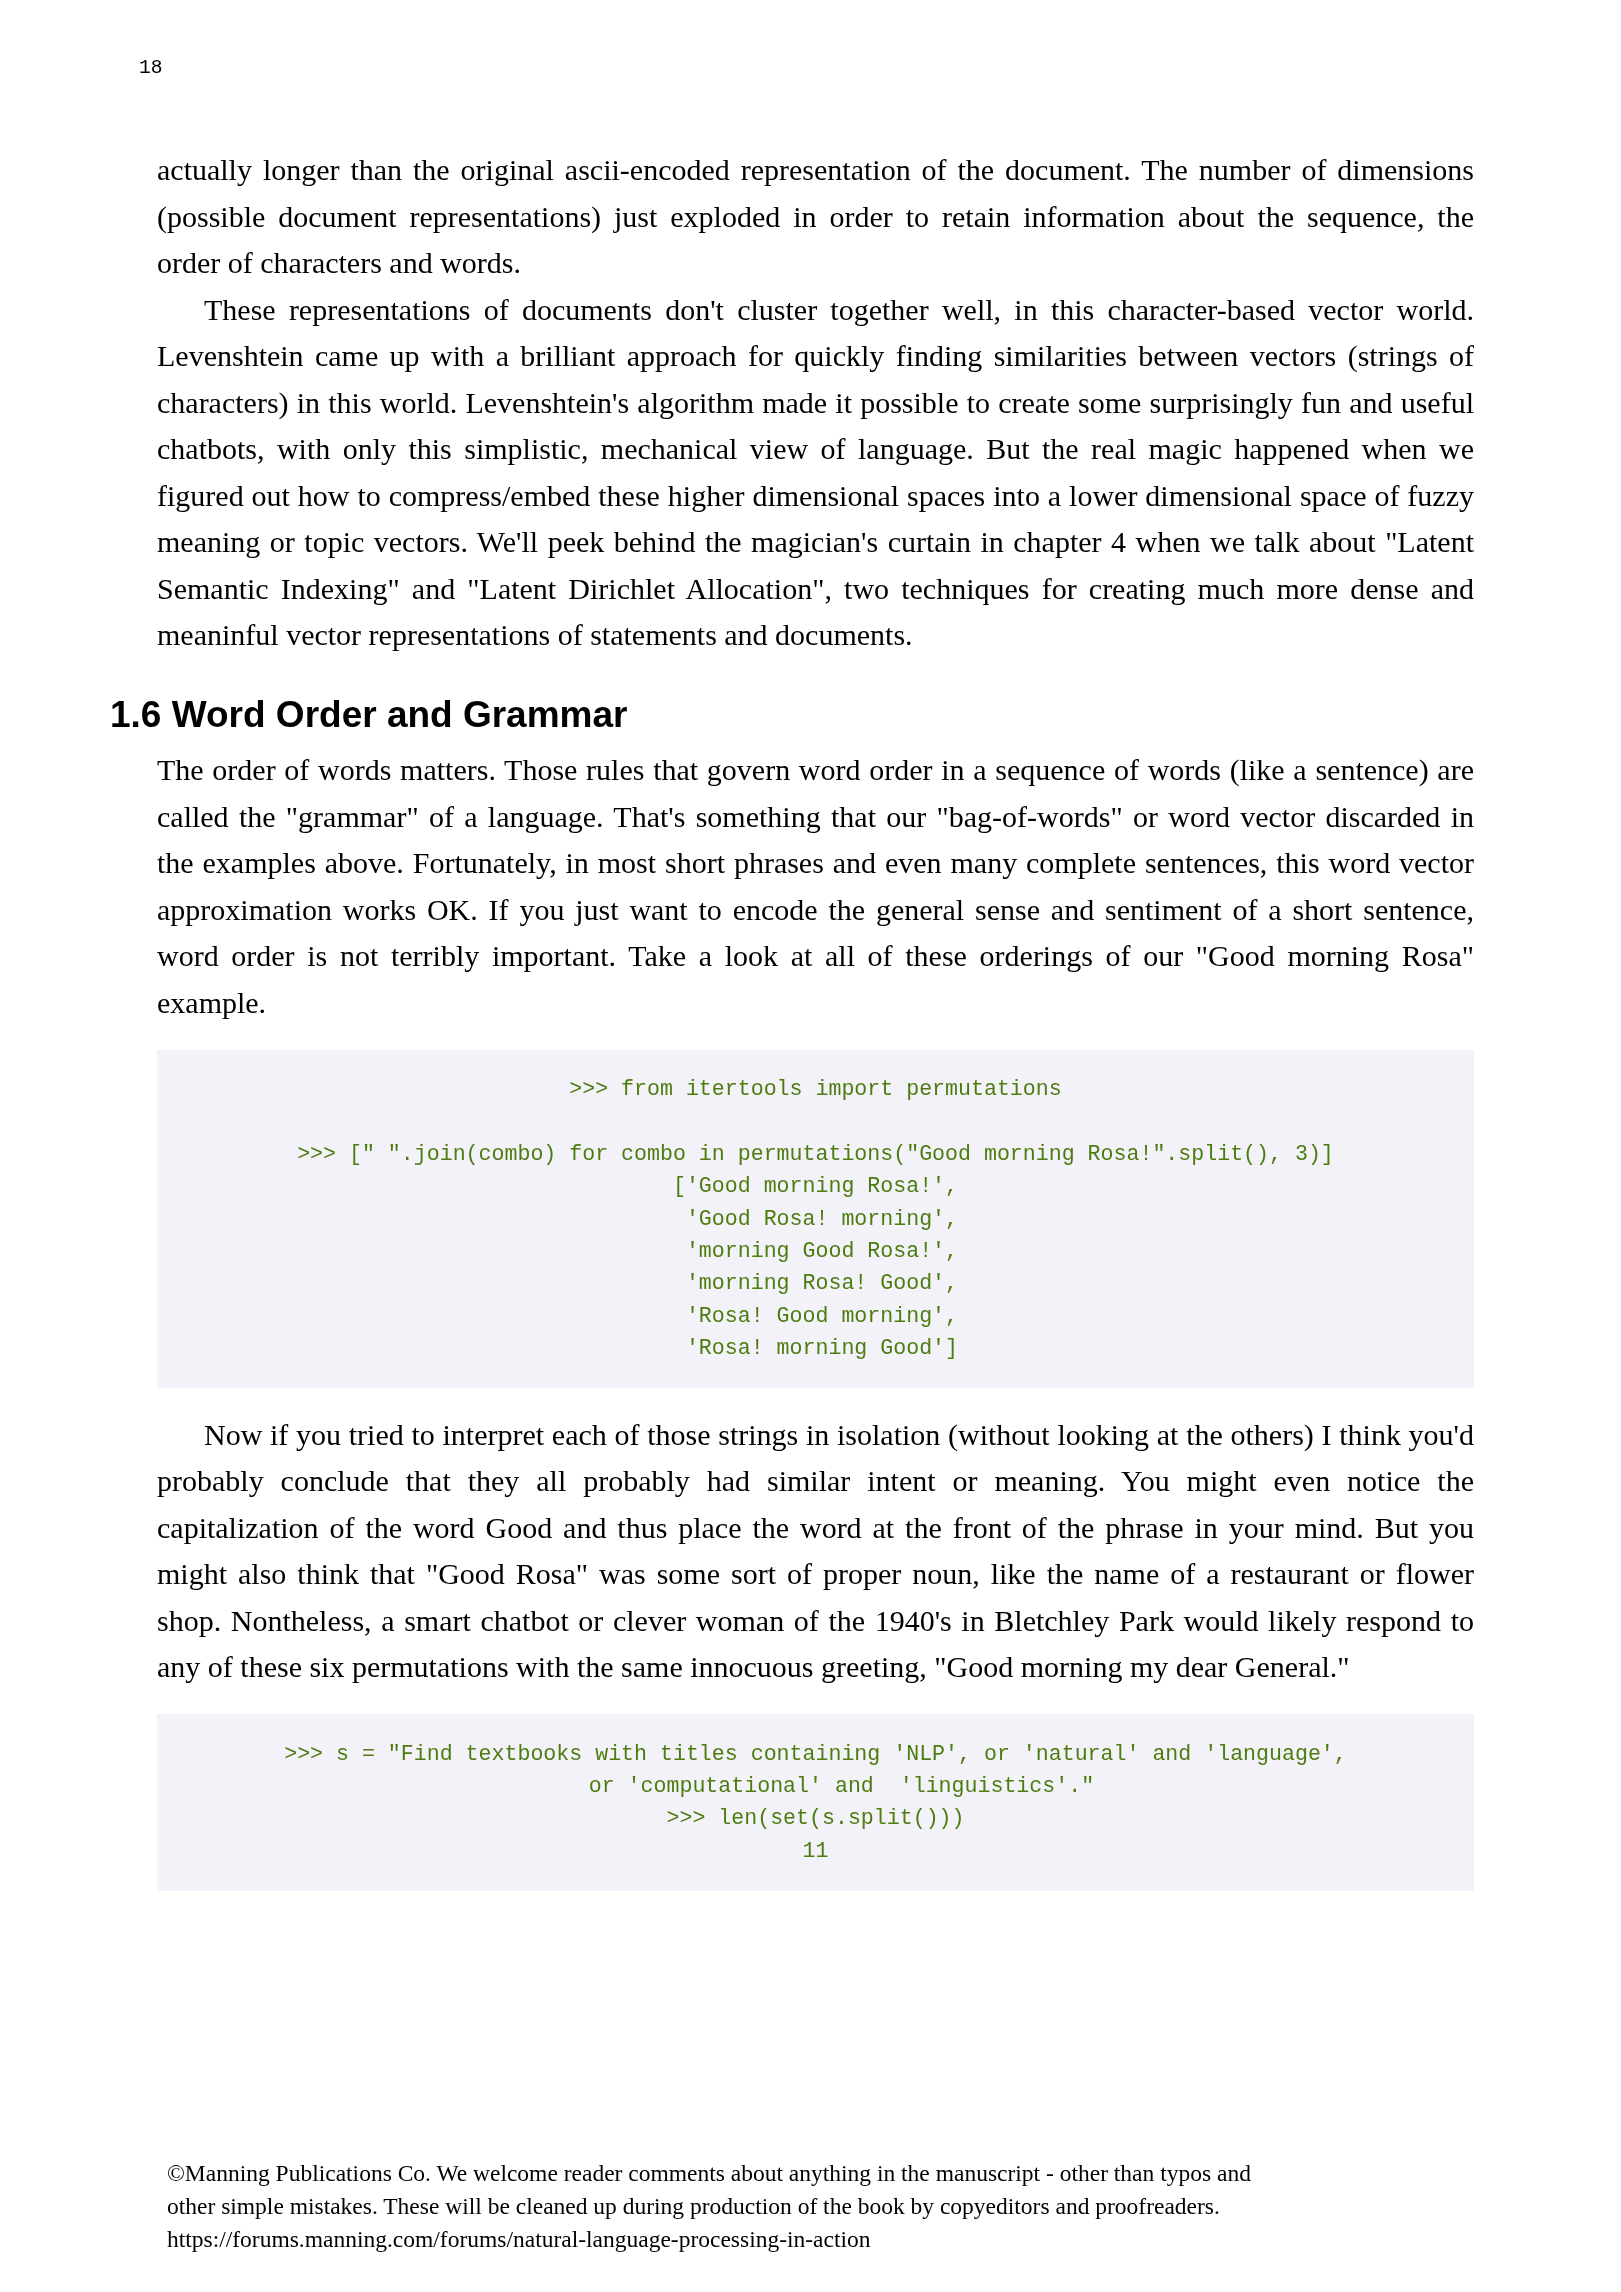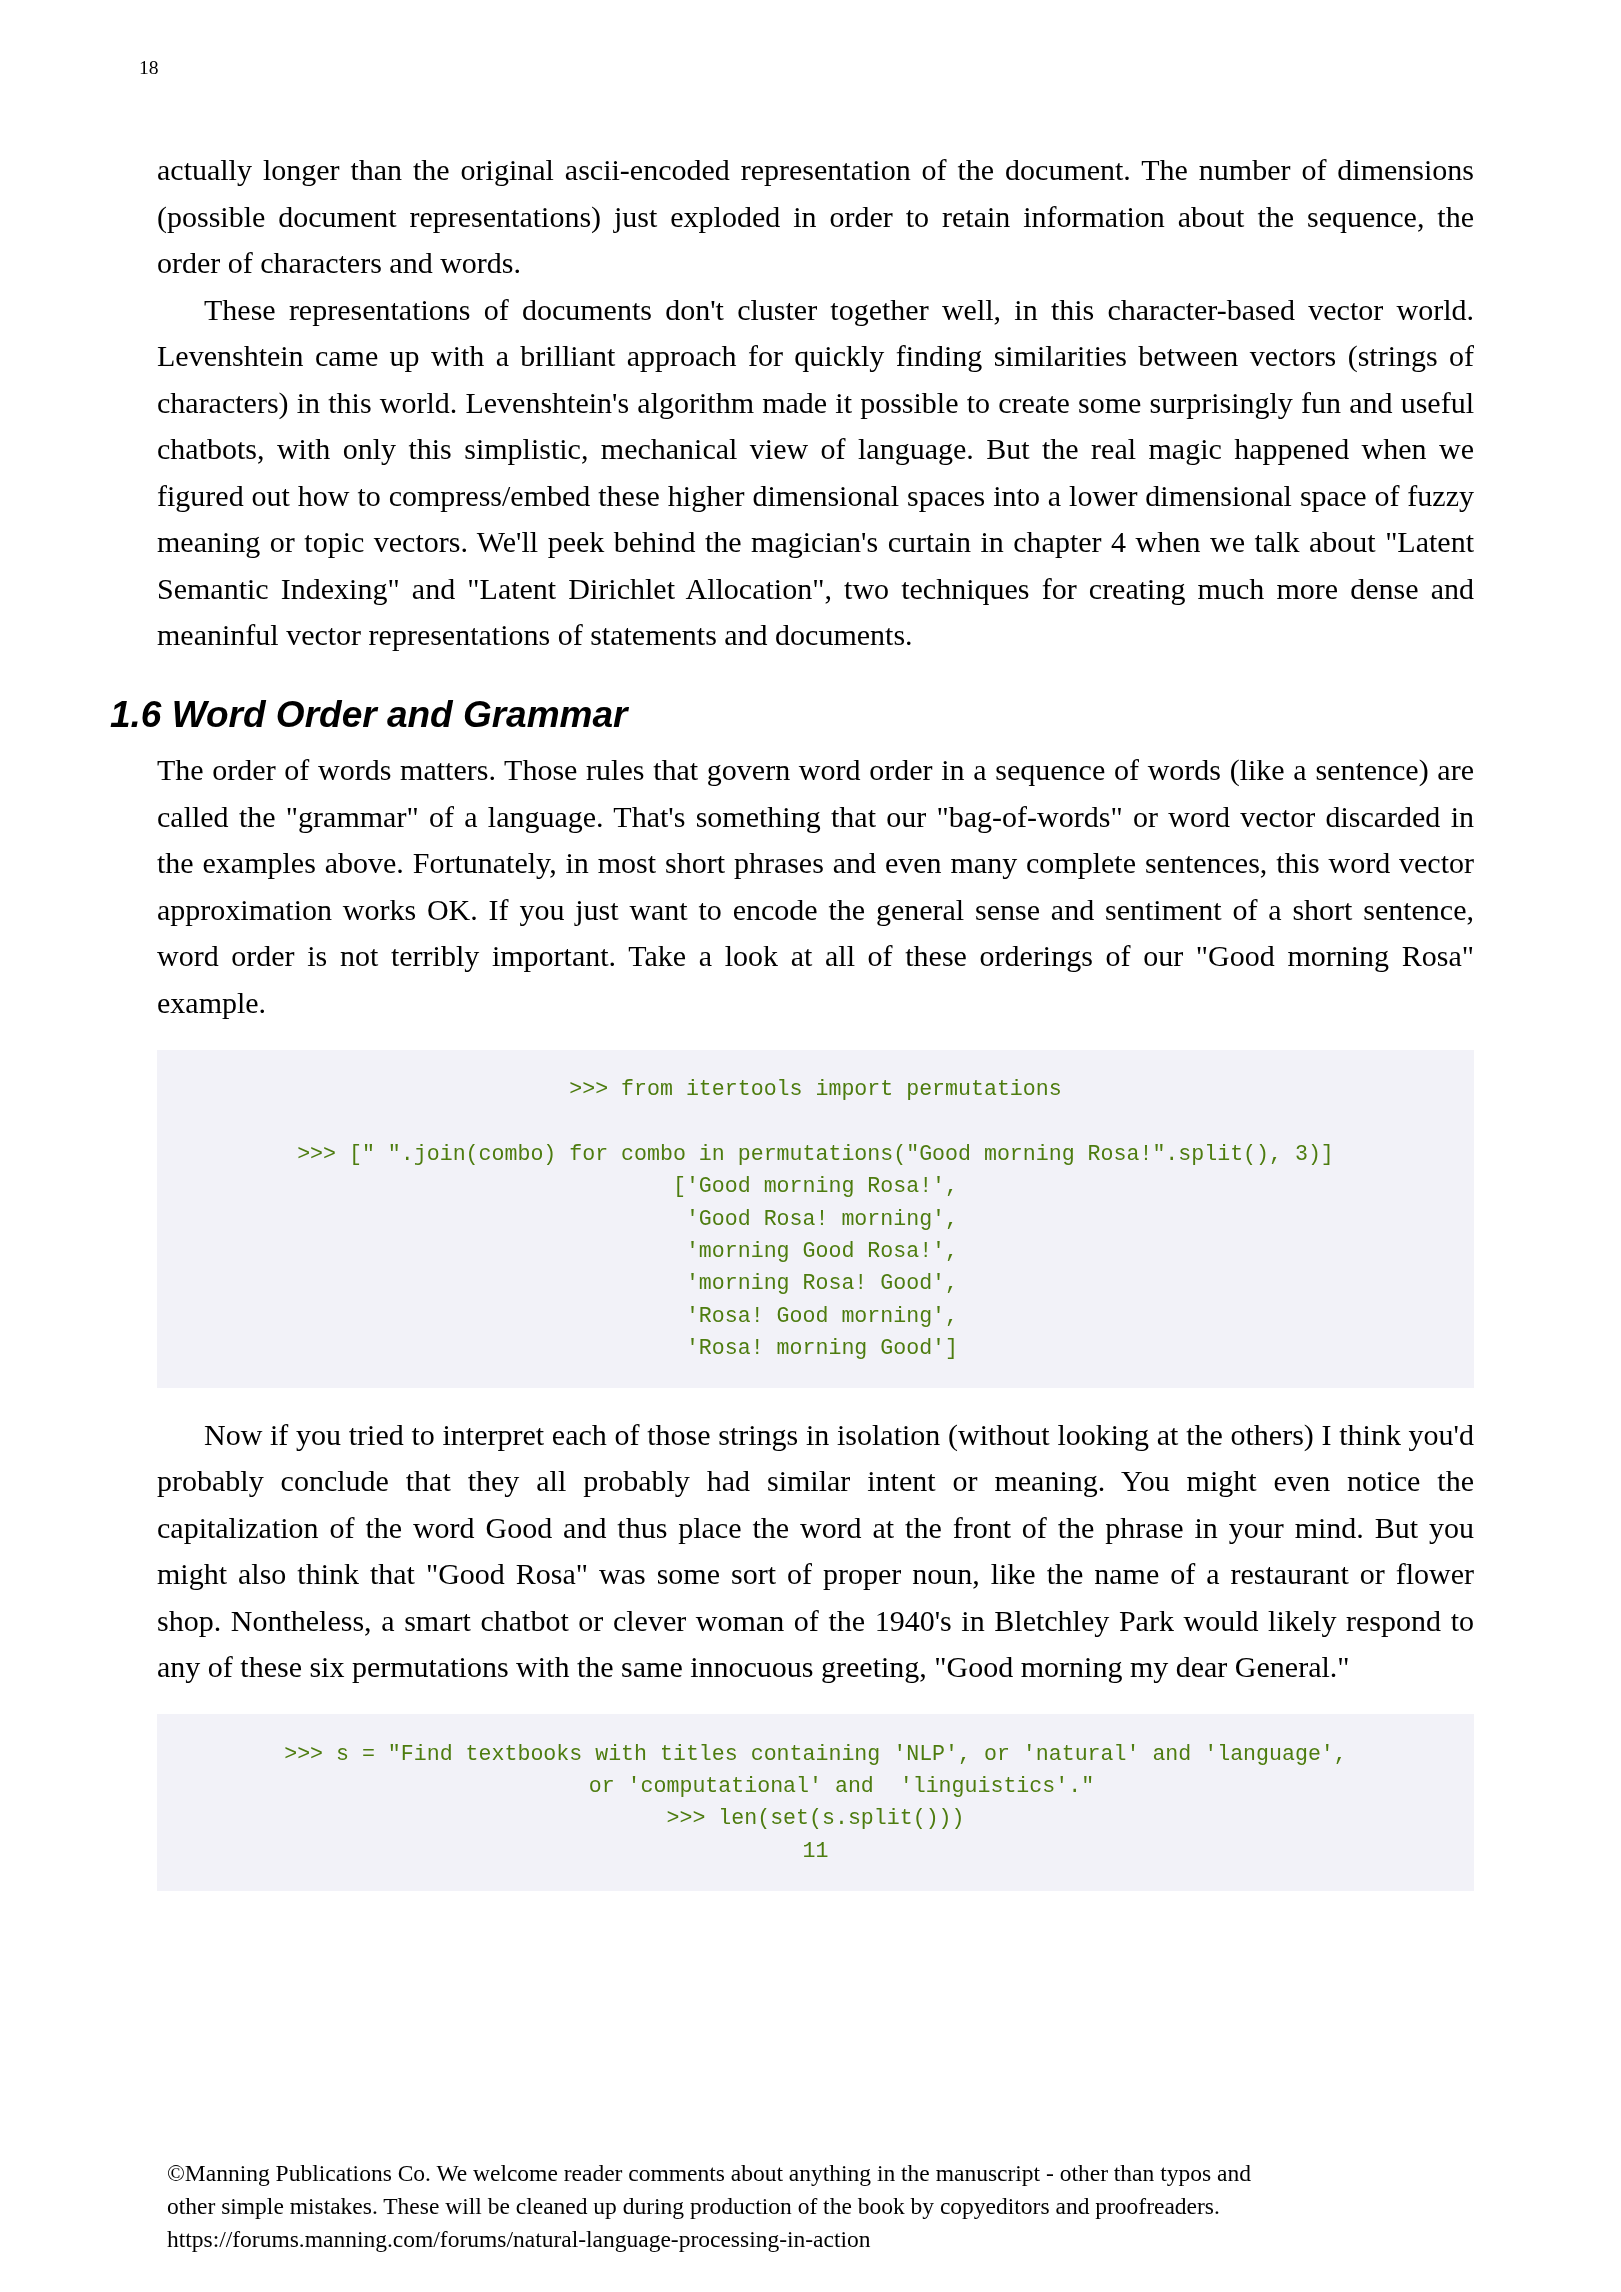--- a/index.html
+++ b/index.html
@@ -15,40 +15,39 @@
     min-height: 2293px;
     box-sizing: border-box;
     padding: 69px 147px 0 157px;
     font-family: "Times New Roman", Times, serif;
     color: #000;
   }
   .page-number {
     position: absolute;
     top: 57px;
     left: 139px;
-    font-family: Liberation Serif, serif;
+    font-family: Liberation Mono, monospace;
     font-size: 19.6px;
     color: #000;
   }
   .body-text {
     margin-top: 78px;
     font-size: 30px;
     line-height: 1.55;
     text-align: justify;
   }
   .body-text p {
     margin: 0 0 0 0;
   }
   .indent {
     text-indent: 47px;
   }
   .section-heading {
     font-family: Arial, Helvetica, sans-serif;
     font-weight: bold;
-    font-style: italic;
     font-size: 37px;
     margin: 27.4px 0 3.9px -47px;
   }
   .code-block {
     background: #f2f2f8;
     font-family: Liberation Mono, monospace;
     font-size: 21.6px;
     line-height: 1.5;
     white-space: pre;
     padding: 23.5px 27.4px;

